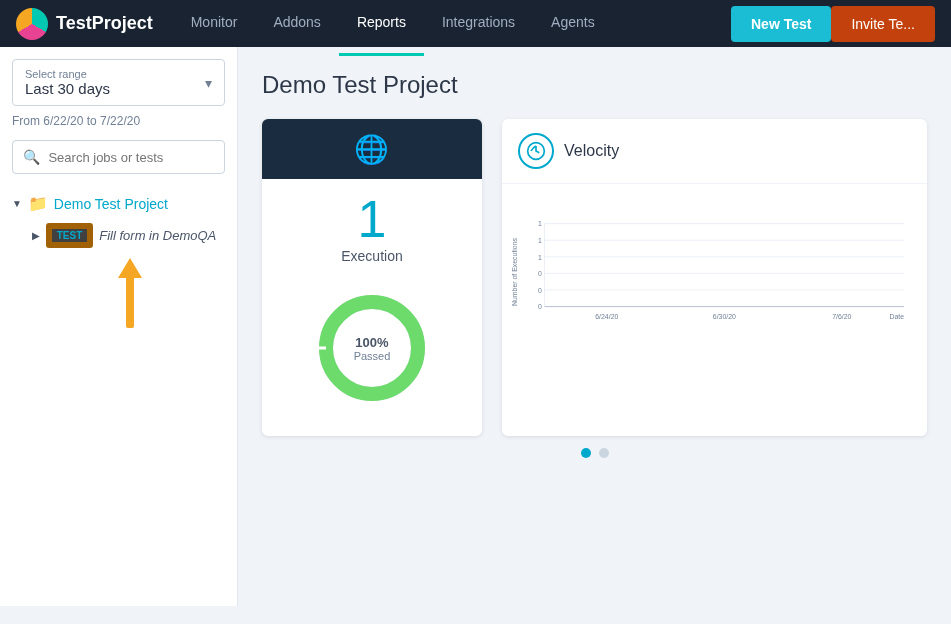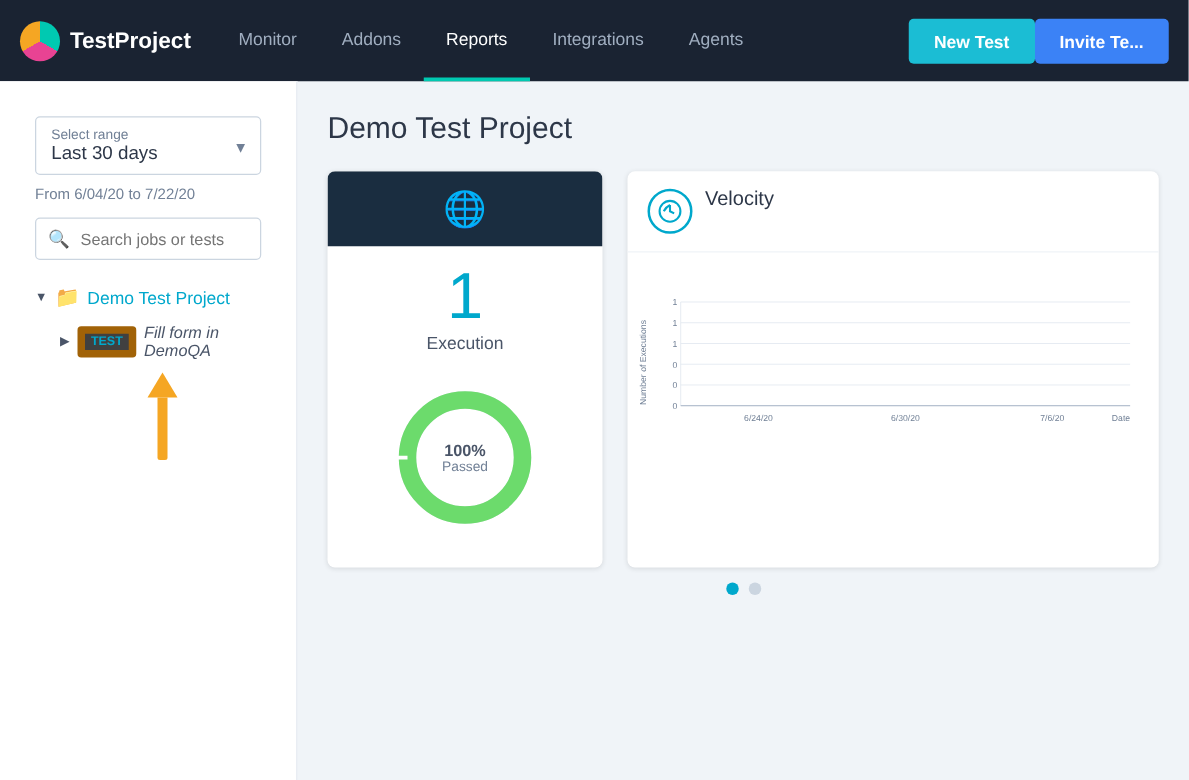--- a/index.html
+++ b/index.html
@@ -1,21 +1,21 @@
 <!DOCTYPE html>
 <html><head>
   <meta charset="utf-8">
   <style>
     * { box-sizing: border-box; margin: 0; padding: 0; }
     body { font-family: 'Segoe UI', Arial, sans-serif; background: #f0f4f8; overflow: hidden; }
 
     
     .navbar {
       display: flex; align-items: center;
-      background: #1a2332; height: 65px;
+      background: #1a2332; height: 47px;
       padding: 0 16px; gap: 0;
     }
     .navbar-brand {
       display: flex; align-items: center; gap: 8px;
       color: white; font-size: 18px; font-weight: bold;
       margin-right: 20px; text-decoration: none;
     }
     .brand-icon {
       width: 32px; height: 32px;
       background: conic-gradient(#00c9b1 0deg 120deg, #e84393 120deg 240deg, #f5a623 240deg 360deg);
@@ -31,34 +31,34 @@
     }
     .nav-item.active { color: white; border-bottom-color: #00c9b1; }
     .nav-spacer { flex: 1; }
     .btn-new-test {
       background: #1bbdd4; color: white;
       border: none; border-radius: 4px;
       padding: 10px 20px; font-size: 14px; font-weight: 600;
       cursor: pointer; 
     }
     .btn-invite {
-      background: #3b82f6; color: white;
+      background: #c2410c; color: white;
       border: none; border-radius: 4px;
-      padding: 10px 20px; font-size: 14px; font-weight: 700;
+      padding: 10px 20px; font-size: 14px; font-weight: 400;
       cursor: pointer;
     }
 
     
     .layout { display: flex; height: calc(624px - 65px); }
 
     
     .sidebar {
       width: 238px; background: white;
       border-right: 1px solid #e2e8f0;
-      padding: 28px; overflow-y: auto;
+      padding: 12px; overflow-y: auto;
       flex-shrink: 0;
     }
     .date-range-select {
       border: 1px solid #cbd5e0; border-radius: 4px;
       padding: 8px 12px; width: 100%; cursor: pointer;
       display: flex; flex-direction: column;
       position: relative; margin-bottom: 8px;
     }
     .date-range-label { font-size: 11px; color: #718096; }
     .date-range-value { font-size: 15px; color: #2d3748; font-weight: 500; }
@@ -156,21 +156,21 @@
     .donut-pct { font-size: 13px; color: #4a5568; font-weight: 600; }
     .donut-lbl { font-size: 11px; color: #718096; }
 
     
     .velocity-card {
       background: white; border-radius: 6px;
       box-shadow: 0 1px 4px rgba(0,0,0,0.1);
       flex: 1; overflow: hidden; min-width: 0;
     }
     .velocity-header {
-      display: flex; gap: 10px;
+      display: flex; align-items: center; gap: 10px;
       padding: 14px 16px; border-bottom: 1px solid #f0f4f8;
     }
     .velocity-icon {
       width: 36px; height: 36px;
       border: 2px solid #00a8cc; border-radius: 50%;
       display: flex; align-items: center; justify-content: center;
       color: #00a8cc; font-size: 18px;
     }
     .velocity-title { font-size: 16px; color: #2d3748; font-weight: 400; }
     .chart-area { padding: 8px 16px 8px 8px; }
@@ -207,21 +207,21 @@
 
 <div class="layout">
 
   <aside class="sidebar">
 
     <div class="date-range-select">
       <span class="date-range-label">Select range</span>
       <span class="date-range-value">Last 30 days</span>
       <span class="date-range-chevron">▾</span>
     </div>
-    <div class="date-from-to">From 6/04/20 to 7/22/20</div>
+    <div class="date-from-to">From 6/22/20 to 7/22/20</div>
 
     <div class="search-box">
       <span class="search-icon">🔍</span>
       <input class="search-input" type="text" placeholder="Search jobs or tests" style="">
     </div>
 
     <div class="tree-item">
       <span class="tree-arrow">▼</span>
       <span class="folder-icon">📁</span>
       <span class="tree-label">Demo Test Project</span>

